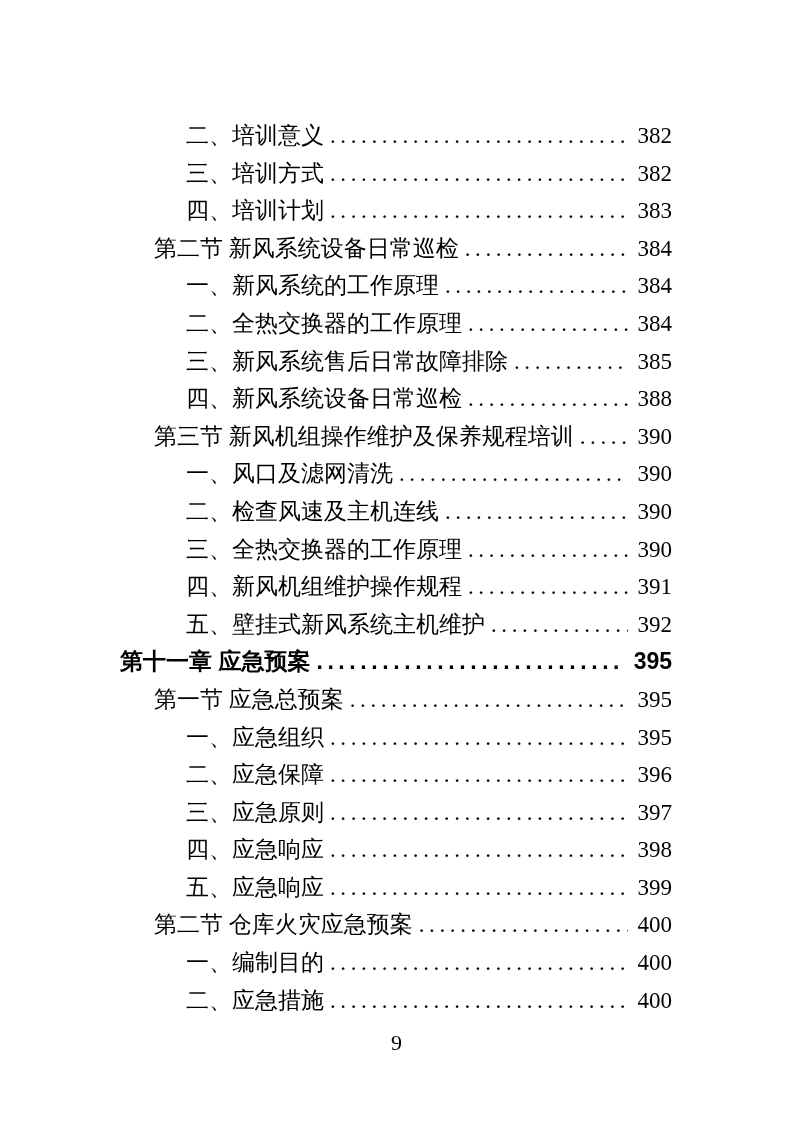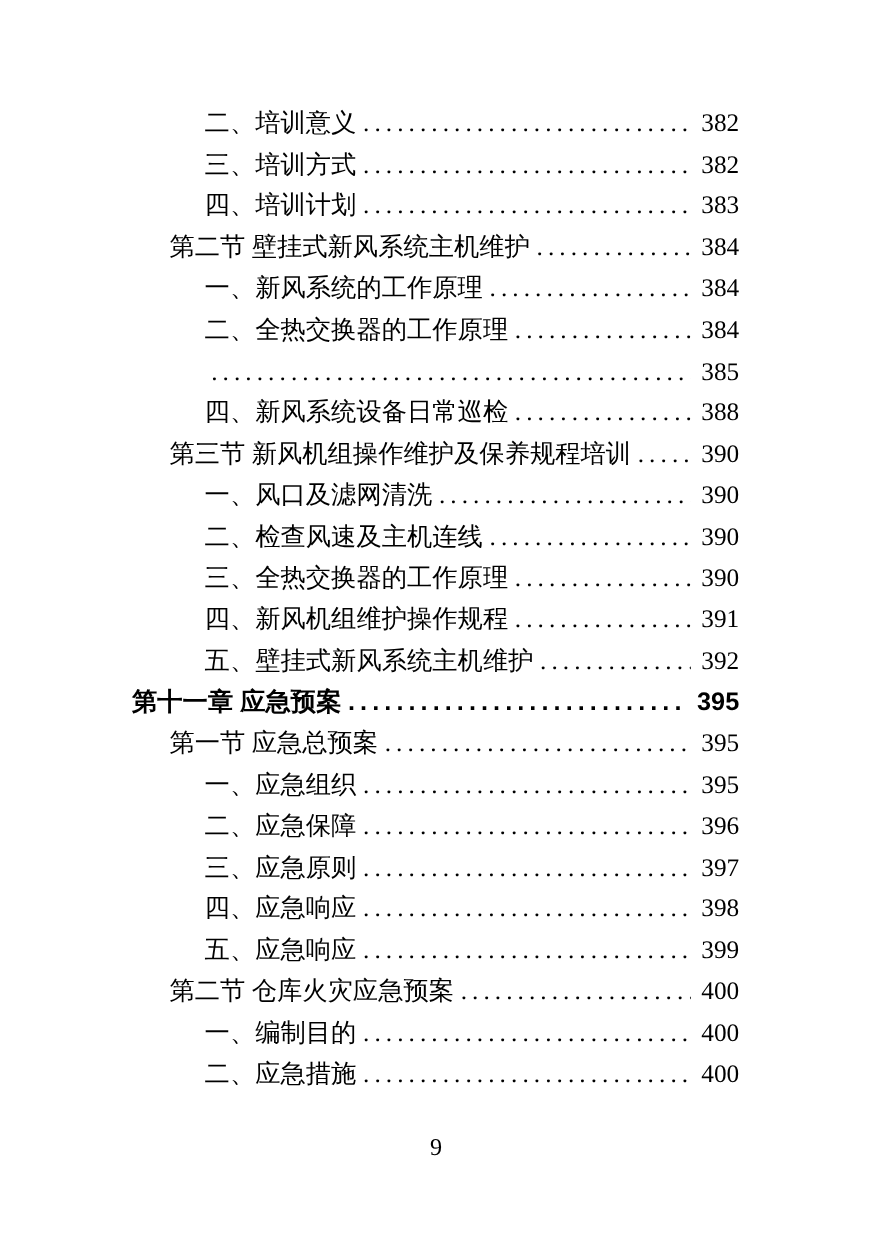--- a/index.html
+++ b/index.html
@@ -15,21 +15,21 @@
   .page {
     position: relative;
     width: 793px;
     height: 1122px;
     background: #ffffff;
     color: #000000;
     font-family: "Liberation Serif", "DejaVu Serif", serif;
   }
   .toc {
     position: absolute;
-    top: 77px;
+    top: 101px;
     left: 120px;
     right: 121px;
   }
   .toc-row {
     display: flex;
     align-items: baseline;
     height: 37.6px;
     line-height: 37.6px;
     font-size: 23px;
   }
@@ -84,38 +84,39 @@
     <span class="toc-page">382</span>
   </div>
 
   <div class="toc-row level-sub">
     <span class="toc-title">四、培训计划</span>
     <span class="toc-dots" aria-hidden="true">........................................................................................................................</span>
     <span class="toc-page">383</span>
   </div>
 
   <div class="toc-row level-section">
-    <span class="toc-title">第二节 壁挂式新风系统主机维护</span>
+    <span class="toc-title">第二节 新风系统设备日常巡检</span>
     <span class="toc-dots" aria-hidden="true">........................................................................................................................</span>
     <span class="toc-page">384</span>
   </div>
 
   <div class="toc-row level-sub">
     <span class="toc-title">一、新风系统的工作原理</span>
     <span class="toc-dots" aria-hidden="true">........................................................................................................................</span>
     <span class="toc-page">384</span>
   </div>
 
   <div class="toc-row level-sub">
     <span class="toc-title">二、全热交换器的工作原理</span>
     <span class="toc-dots" aria-hidden="true">........................................................................................................................</span>
     <span class="toc-page">384</span>
   </div>
 
   <div class="toc-row level-sub">
+    <span class="toc-title">三、新风系统售后日常故障排除</span>
     <span class="toc-dots" aria-hidden="true">........................................................................................................................</span>
     <span class="toc-page">385</span>
   </div>
 
   <div class="toc-row level-sub">
     <span class="toc-title">四、新风系统设备日常巡检</span>
     <span class="toc-dots" aria-hidden="true">........................................................................................................................</span>
     <span class="toc-page">388</span>
   </div>
 

